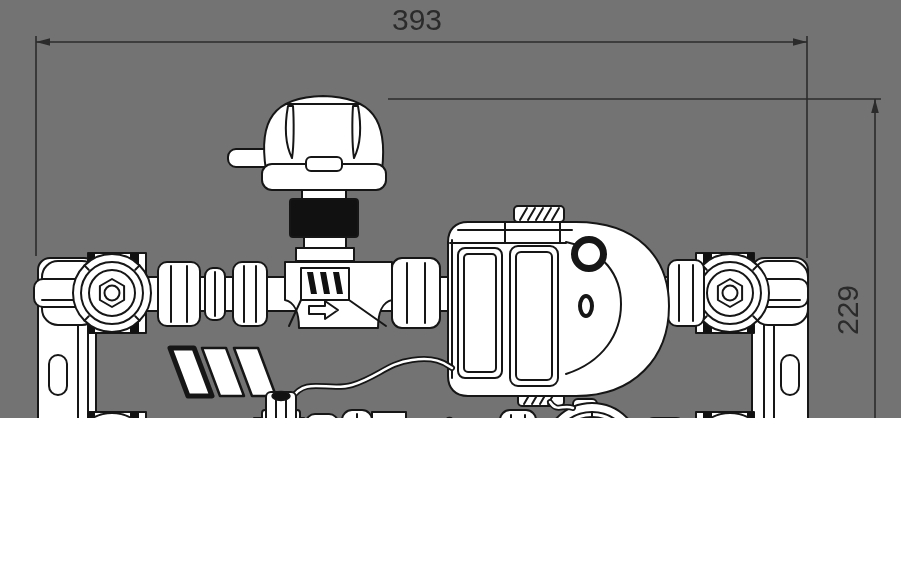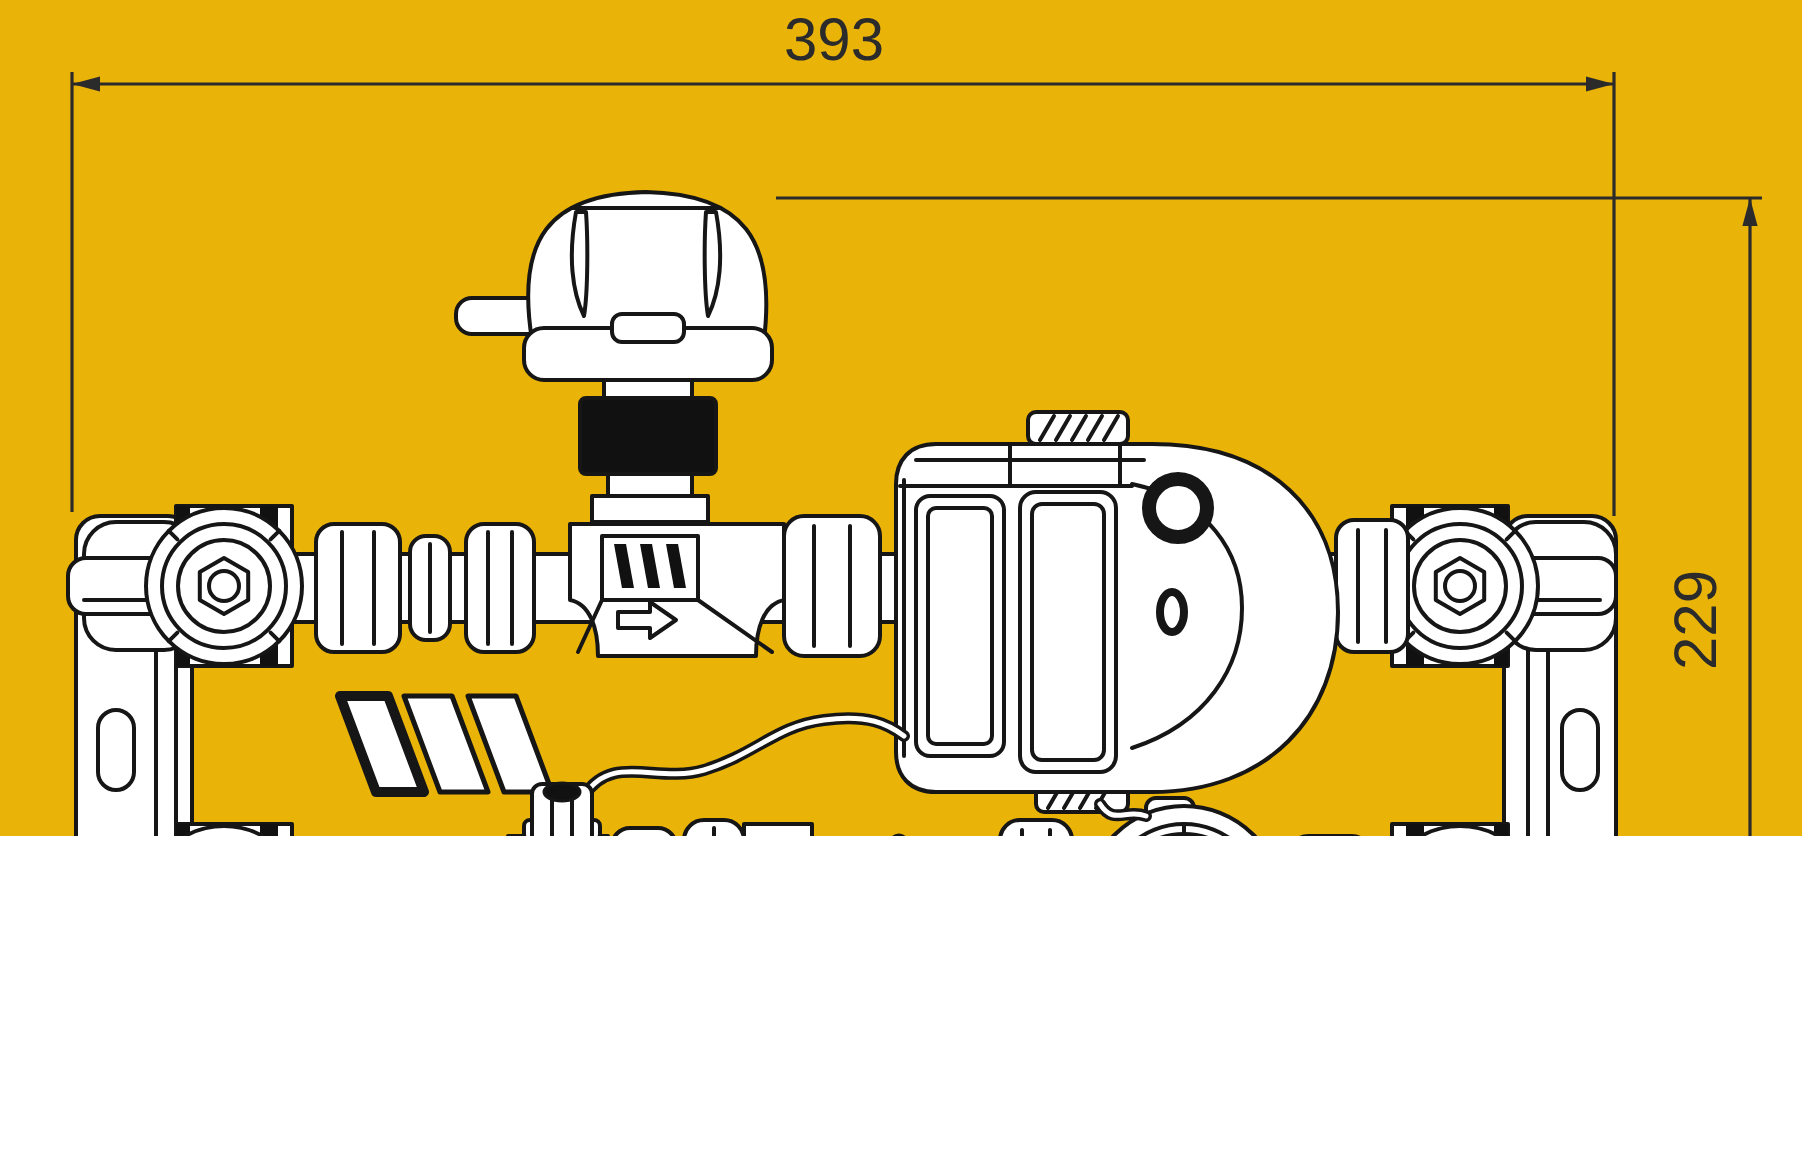--- a/index.html
+++ b/index.html
@@ -1,16 +1,16 @@
 <!DOCTYPE html>
 <html><head>
 <meta charset="utf-8">
 <style>
   html,body{margin:0;padding:0;background:#fff;}
-  .stage{position:relative;width:901px;height:418px;background:#eab308;overflow:hidden;
+  .stage{position:relative;width:901px;height:418px;background:#737373;overflow:hidden;
          font-family:"Liberation Sans", sans-serif;}
   svg{display:block}
   .dim-text{font-family:"Liberation Sans", sans-serif;font-size:30px;fill:#2b2b2b;}
 </style>
 </head>
 <body>
 
 <div class="stage">
 <svg width="901" height="577" viewBox="0 0 901 577">
 

